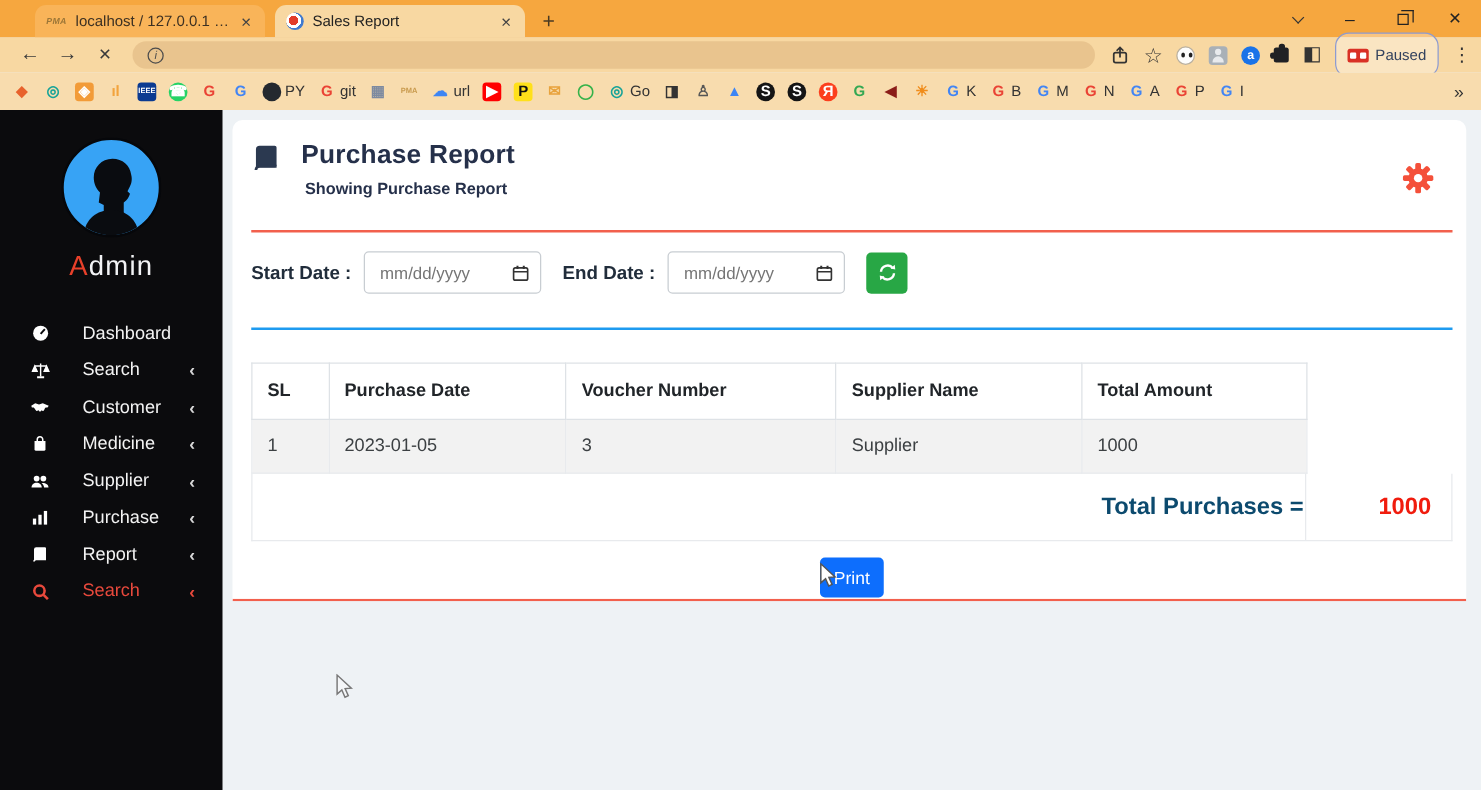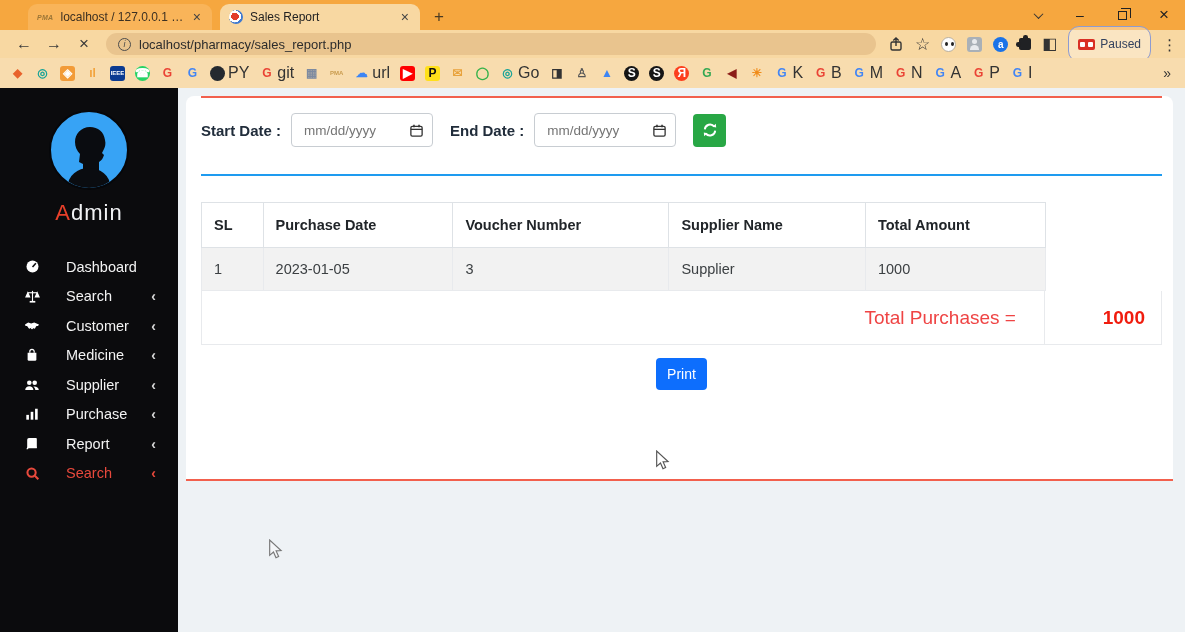--- a/index.html
+++ b/index.html
@@ -42,21 +42,21 @@
   .paused-pill { height:36px; border:1.5px solid #8d9bd1; border-radius:11px; background:rgba(255,255,255,.35); display:flex; align-items:center; gap:5px; padding:0 9px; }
   .paused-badge { width:17px; height:11px; background:#d93025; border-radius:2px; position:relative; }
   .paused-badge::before { content:""; position:absolute; top:3px; left:2px; width:5px; height:5px; background:#fff; border-radius:1px; box-shadow:8px 0 0 #fff; }
   .paused-text { font-size:12px; color:#33425e; }
 
   .bookmarksbar { height:30px; background:#f8dcae; display:flex; align-items:center; gap:10px; padding:0 10px; flex:0 0 auto; overflow:hidden; }
   .bm { display:flex; align-items:center; gap:3px; flex:0 0 auto; }
   .bm-ic { width:15px; height:15px; display:flex; align-items:center; justify-content:center; font-size:12px; font-weight:bold; line-height:1; }
   .bm-ic.round { border-radius:50%; }
   .bm-ic.square { border-radius:3px; }
-  .bm-tx { font-size:16px; color:#333; }
+  .bm-tx { font-size:12px; color:#333; }
   .bm-overflow { margin-left:auto; font-size:14px; color:#333; padding:0 4px; }
 
   
   .app { flex:1; display:flex; min-height:0; }
   .sidebar { width:178px; background:#0b0b0d; flex:0 0 auto; display:flex; flex-direction:column; align-items:center; }
   .avatar { margin-top:22px; width:80px; height:80px; }
   .admin-name { margin-top:10px; font-size:22px; font-weight:300; letter-spacing:1px; color:#f2f3f5; }
   .admin-initial { color:#e8402a; }
   .nav-list { margin-top:26px; width:100%; padding-left:22px; }
   .nav-item { display:flex; align-items:center; height:29.5px; color:#f3f3f3; cursor:pointer; }
@@ -84,21 +84,21 @@
   .cal-ic { flex:0 0 auto; }
   .flabel.end { margin-left:17px; }
   .refresh-btn { width:33px; height:33px; border:none; border-radius:4px; background:#28a745; margin-left:17px; display:flex; align-items:center; justify-content:center; cursor:pointer; }
 
   .filters + hr.line-blue { margin-top:27px; }
   table.report { border-collapse:collapse; width:87.9%; margin-top:26px; table-layout:fixed; }
   table.report th { border:1px solid #dee2e6; height:45px; text-align:left; padding-left:12px; font-size:14.5px; color:#212529; background:#fff; }
   table.report td { border:1px solid #e8eaed; height:43px; padding-left:12px; font-size:14.5px; color:#3c4043; background:#f2f2f2; }
   .c-sl{width:7.3%} .c-pd{width:22.5%} .c-vn{width:25.6%} .c-sn{width:23.3%} .c-ta{width:21.3%}
   .tfoot-row { display:flex; height:54px; border:1px solid #e8eaed; border-top:none; }
-  .tf-left { width:87.9%; display:flex; align-items:center; justify-content:flex-end; padding-right:28px; font-size:19px; font-weight:normal; color:#ef4444; border-right:1px solid #e8eaed; }
+  .tf-left { width:87.9%; display:flex; align-items:center; justify-content:flex-end; padding-right:1px; font-size:19px; font-weight:bold; color:#0c4a6e; border-right:1px solid #e8eaed; }
   .tf-right { flex:1; display:flex; align-items:center; justify-content:flex-end; padding-right:16px; font-size:19px; font-weight:bold; color:#f01c0e; }
   .print-wrap { display:flex; justify-content:center; margin-top:13px; }
   .print-btn { background:#0d6efd; color:#fff; border:none; border-radius:4px; font-size:14px; height:32px; padding:0 11px; font-family:"Liberation Sans", sans-serif; cursor:pointer; }
 
   .cursor { position:absolute; z-index:50; pointer-events:none; }
 </style>
 </head>
 <body>
 
 <div class="screen">
@@ -126,21 +126,20 @@
       <span class="wc" style="font-size:17px">×</span>
     </div>
   </div>
 
   <div class="toolbar">
     <span class="nav-btn">←</span>
     <span class="nav-btn">→</span>
     <span class="nav-btn" style="font-size:17px">×</span>
     <div class="addr-pill">
       <span class="info-circ">i</span>
-      <span class="url-text">localhost/pharmacy/sales_report.php</span>
     </div>
     <div class="tb-right">
       <svg width="16" height="16" viewBox="0 0 16 16">
           <rect x="3" y="6" width="10" height="8" rx="1.5" fill="none" stroke="#333" stroke-width="1.4"></rect>
           <path d="M8 10V2M5.3 4.6L8 1.9l2.7 2.7" fill="none" stroke="#333" stroke-width="1.4"></path>
         </svg>
       <span class="glyph-btn" style="font-size:17px">☆</span>
       <span class="panda"></span>
       <span class="extp"></span>
       <span class="ext-a">a</span>
@@ -377,20 +376,40 @@
             </span>
           <span class="nlabel">Search</span>
           <span class="nchev">‹</span>
         </div>
       </nav>
     </aside>
 
     <div class="content">
       <div class="card">
 
+        <div class="card-head">
+          <svg class="head-book" width="24" height="24" viewBox="0 0 16 16">
+              <path d="M4.5 1h8a1 1 0 0 1 1 1v9.5a1 1 0 0 1-1 1h-8A2 2 0 0 0 2.5 14V3a2 2 0 0 1 2-2z" fill="#2b3950"></path>
+              <path d="M2.5 14a2 2 0 0 1 2-2h9" fill="none" stroke="#2b3950" stroke-width="1.5"></path>
+            </svg>
+          <div class="head-titles">
+            <div class="page-title">Purchase Report</div>
+            <div class="page-sub">Showing Purchase Report</div>
+          </div>
+          <svg class="gear" width="27" height="27" viewBox="0 0 20 20">
+            <g fill="#f4503a">
+              <rect x="8.3" y="1" width="3.4" height="18" rx="1"></rect>
+              <rect x="8.3" y="1" width="3.4" height="18" rx="1" transform="rotate(45 10 10)"></rect>
+              <rect x="8.3" y="1" width="3.4" height="18" rx="1" transform="rotate(90 10 10)"></rect>
+              <rect x="8.3" y="1" width="3.4" height="18" rx="1" transform="rotate(135 10 10)"></rect>
+              <circle cx="10" cy="10" r="5.8"></circle>
+            </g>
+            <circle cx="10" cy="10" r="2.5" fill="#fff"></circle>
+          </svg>
+        </div>
 
         <hr class="line-red">
 
         <div class="filters">
           <span class="flabel">Start Date :</span>
           <span class="date-input">
             <input type="text" value="" placeholder="mm/dd/yyyy" style="">
             <svg class="cal-ic" width="15" height="15" viewBox="0 0 16 16" fill="none" stroke="#333" stroke-width="1.4">
                 <rect x="2" y="3.5" width="12" height="10.5" rx="1.5"></rect>
                 <line x1="2" y1="6.8" x2="14" y2="6.8"></line>

